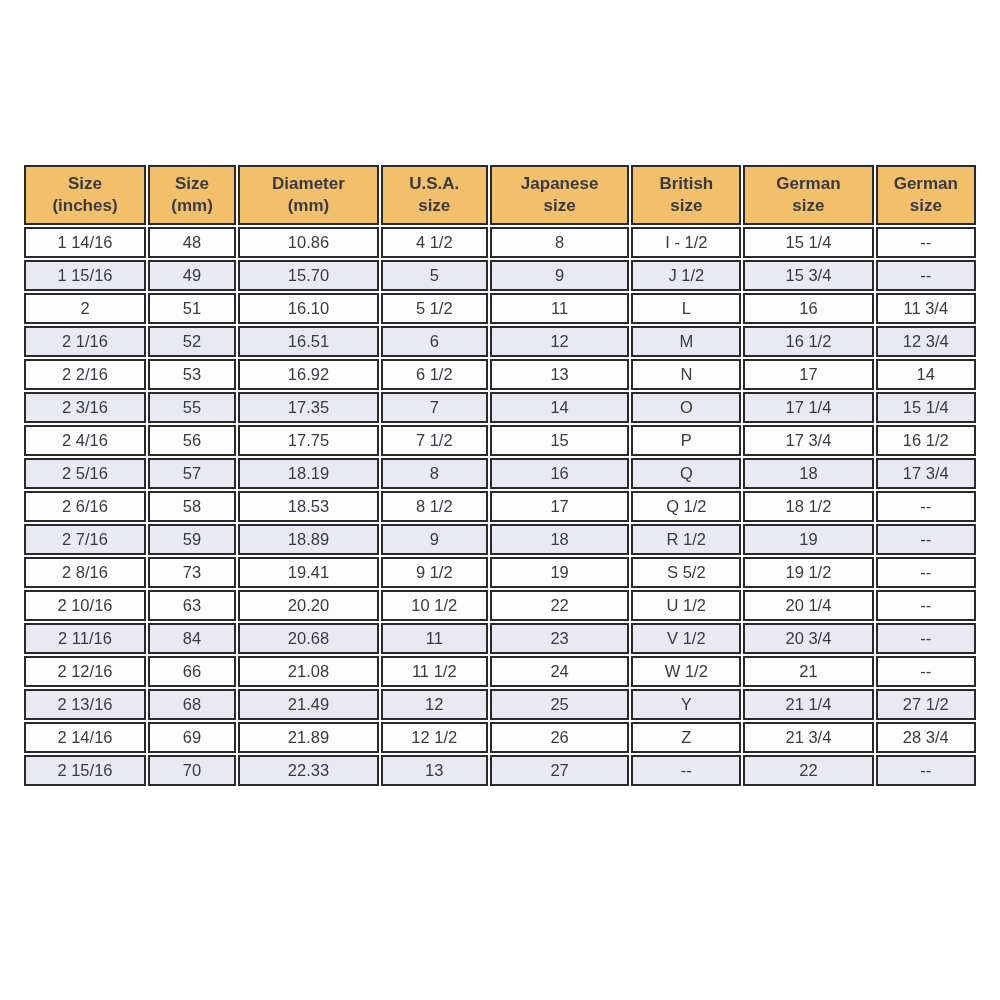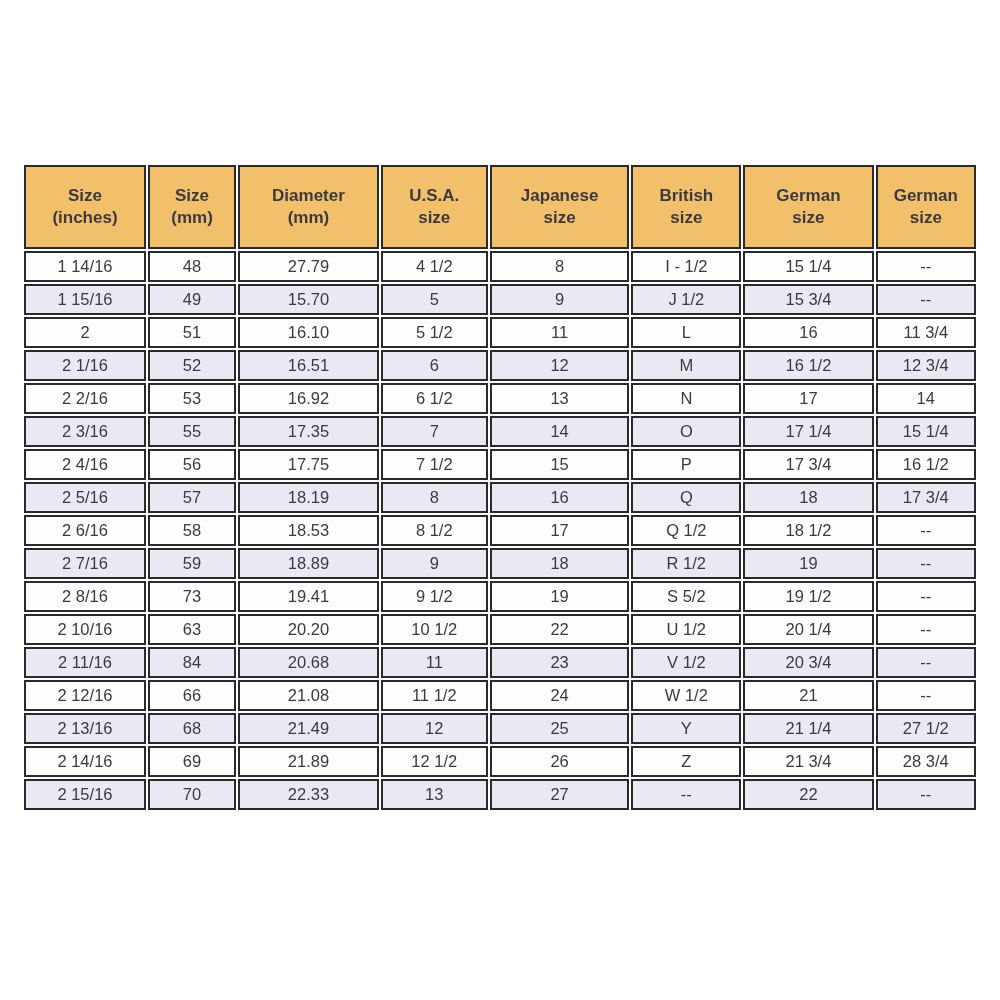--- a/index.html
+++ b/index.html
@@ -37,21 +37,21 @@
     vertical-align: middle;
     color: #3a3a42;
     overflow: hidden;
   }
   table.ring-table th {
     background: #f2c06a;
     font-weight: bold;
     font-size: 17px;
     line-height: 1.3;
     height: 52px;
-    padding: 14px 2px;
+    padding: 2px 2px;
     white-space: pre-line;
     text-align: center;
   }
   table.ring-table td {
     background: #fdfdfe;
     font-size: 16.5px;
     height: 27px;
     line-height: 27px;
     padding: 0 2px;
     white-space: nowrap;
@@ -93,21 +93,21 @@
           <th>German
 size</th>
           <th>German
 size</th>
         </tr>
       </thead>
       <tbody>
           <tr>
             <td>1 14/16</td>
             <td>48</td>
-            <td>27.79</td>
+            <td>10.86</td>
             <td>4 1/2</td>
             <td>8</td>
             <td>I - 1/2</td>
             <td>15 1/4</td>
             <td>--</td>
           </tr>
           <tr class="alt">
             <td>1 15/16</td>
             <td>49</td>
             <td>15.70</td>

